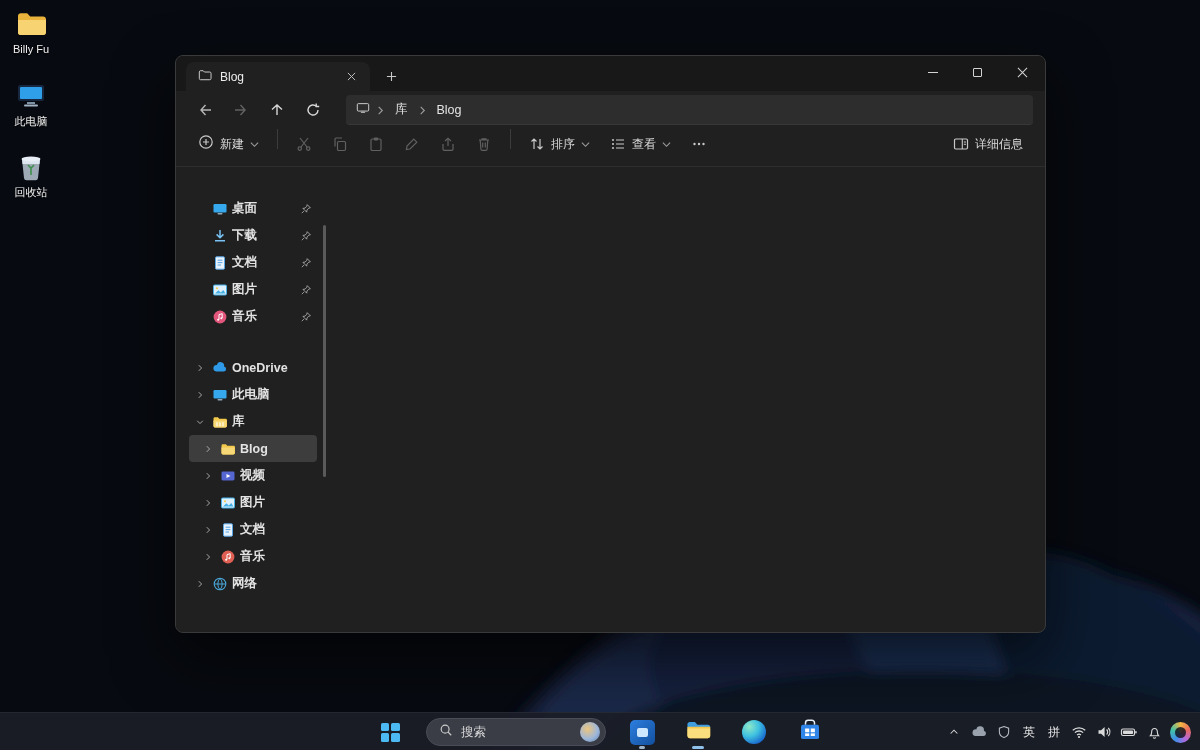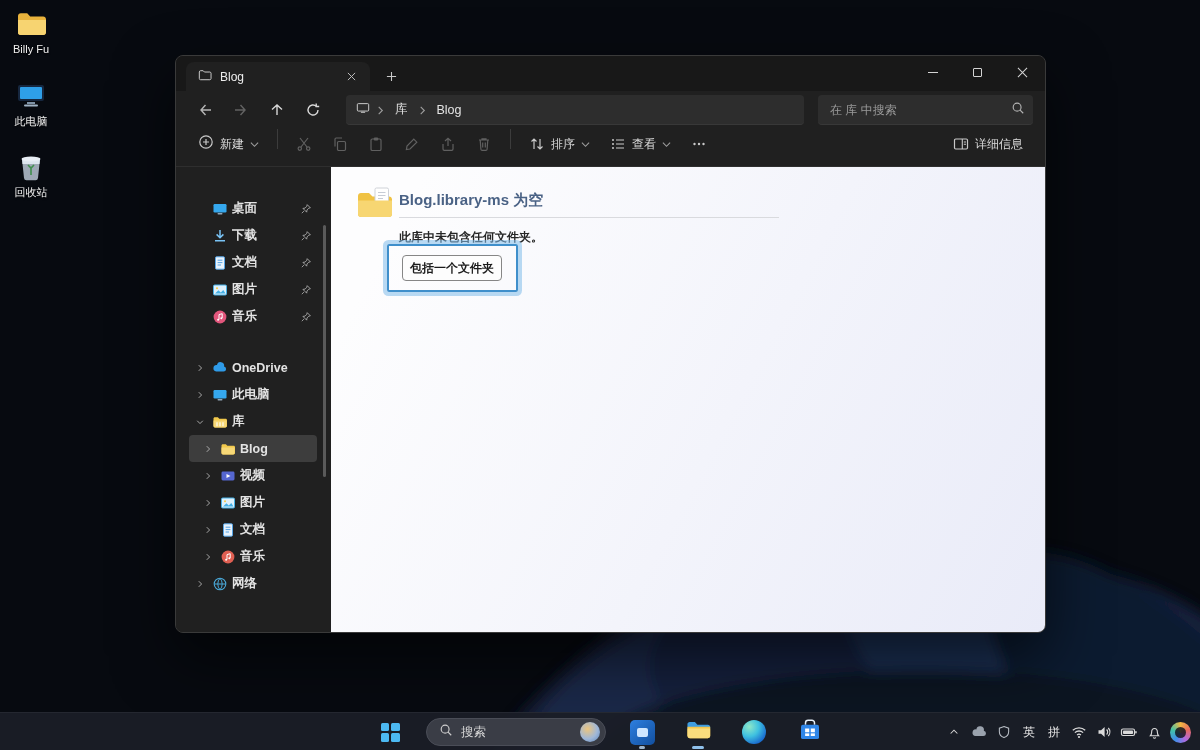--- a/index.html
+++ b/index.html
@@ -230,29 +230,20 @@
             </svg>
         </span>
         <span class="crumb">库</span>
         <span>
           <svg width="9" height="9" viewBox="0 0 10 10">
               <path d="M3 1l4 4-4 4" stroke="#9e9e9e" fill="none" stroke-width="1.2"></path>
             </svg>
         </span>
         <span class="crumb">Blog</span>
       </div>
-      <div class="searchbox">
-        <input type="text" placeholder="在 库 中搜索" style="">
-        <span>
-          <svg width="14" height="14" viewBox="0 0 16 16">
-              <circle cx="7" cy="7" r="4.5" stroke="#b3b3b3" fill="none" stroke-width="1.3"></circle>
-              <path d="M10.4 10.4L14 14" stroke="#b3b3b3" stroke-width="1.3"></path>
-            </svg>
-        </span>
-      </div>
     </div>
 
     <div class="toolbar">
       <div class="tbtn">
         <span>
           <svg width="16" height="16" viewBox="0 0 16 16">
               <circle cx="8" cy="8" r="6.2" stroke="#c9c9c9" fill="none" stroke-width="1.2"></circle>
               <path d="M8 5v6M5 8h6" stroke="#c9c9c9" stroke-width="1.2"></path>
             </svg>
         </span>
@@ -564,35 +555,20 @@
                 <circle cx="8" cy="8" r="5.8" fill="none" stroke="#49a8d8" stroke-width="1.1"></circle>
                 <path d="M2.2 8h11.6M8 2.2a8.7 8.7 0 0 1 0 11.6M8 2.2a8.7 8.7 0 0 0 0 11.6" stroke="#49a8d8" fill="none" stroke-width="1"></path>
               </svg>
             </span>
           <span class="slabel">网络</span>
         </div>
 
         <div class="sscroll"></div>
       </div>
 
-      <div class="content">
-        <span class="c-icon">
-          <svg width="40" height="40" viewBox="0 0 40 40">
-              <path d="M3 12c0-1.7 1.3-3 3-3h8l3.5 3.5H34c1.7 0 3 1.3 3 3V30c0 1.7-1.3 3-3 3H6c-1.7 0-3-1.3-3-3z" fill="#f0c243"></path>
-              <rect x="20" y="4" width="13.5" height="17" rx="1.5" fill="#ffffff" stroke="#cfd2d8" stroke-width="1"></rect>
-              <path d="M23 8.5h7.5M23 11.5h7.5M23 14.5h5" stroke="#c7ccd6" stroke-width="1.1"></path>
-              <path d="M3 16.5h34V30c0 1.7-1.3 3-3 3H6c-1.7 0-3-1.3-3-3z" fill="#f7d672"></path>
-            </svg>
-        </span>
-        <div class="c-title">Blog.library-ms 为空</div>
-        <div class="c-sep"></div>
-        <div class="c-msg">此库中未包含任何文件夹。</div>
-        <div class="c-btn">包括一个文件夹</div>
-        <div class="c-hl"></div>
-      </div>
     </div>
   </div>
 
   <div class="taskbar">
     <div class="tb-center">
       <div class="tb-ico">
         <span class="startlogo">
             <i></i>
             <i></i>
             <i></i>

